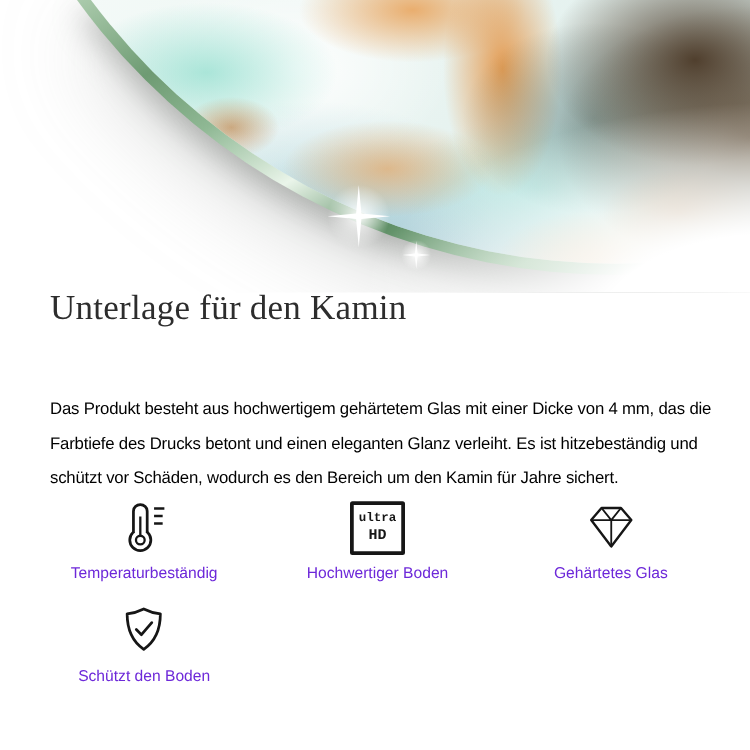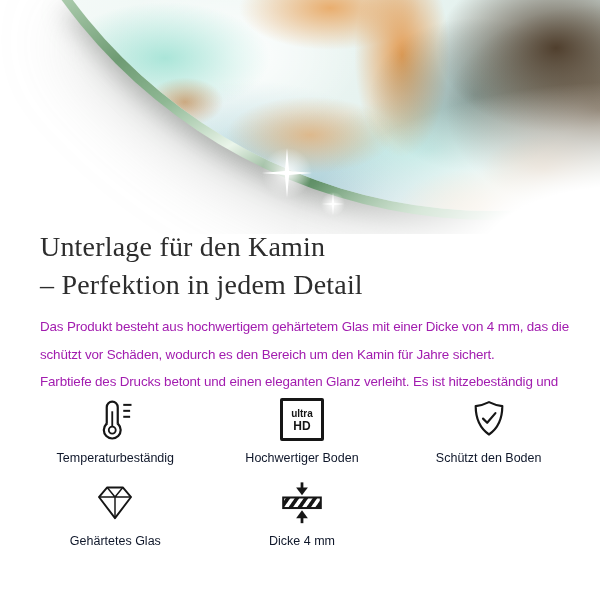--- a/index.html
+++ b/index.html
@@ -50,32 +50,32 @@
 
   
   .heading {
     position:absolute; left:40px; top:228px;
     font-family:"Liberation Serif", serif; font-weight:400;
     font-size:28px; line-height:38px; color:#2d2d2d; letter-spacing:.2px;
     white-space:nowrap;
   }
   .description {
     position:absolute; left:40px; top:313px;
-    font-size:13.4px; line-height:27.5px; color:#a21caf; letter-spacing:-.15px;
+    font-size:13.4px; line-height:27.5px; color:#000000; letter-spacing:-.15px;
   }
   .description div { white-space:nowrap; }
 
   
   .features {
     position:absolute; left:22px; top:398px; width:560px;
     display:grid; grid-template-columns:repeat(3,1fr); row-gap:16px;
   }
   .feature { display:flex; flex-direction:column; align-items:center; }
-  .icon-box { height:48px; display:flex; align-items:flex-start; justify-content:center; }
-  .feat-label { margin-top:5px; font-size:12.5px; color:#0f172a; letter-spacing:0; }
+  .icon-box { height:48px; display:flex; align-items:center; justify-content:center;font-family:Liberation Mono, monospace; }
+  .feat-label { margin-top:5px; font-size:12.5px; color:#6d28d9; letter-spacing:0; }
   .feat-svg { display:block; }
 
   .uhd-box {
     width:44px; height:43px; border:3px solid #161616; border-radius:2px;
     display:flex; flex-direction:column; align-items:center; justify-content:center;
     color:#161616; background:#fff;
   }
   .uhd-top { font-size:10px; font-weight:700; line-height:1; margin-top:1px; }
   .uhd-bottom { font-size:12px; font-weight:700; line-height:1; margin-top:1px; }
 </style>
@@ -105,27 +105,26 @@
     <div class="sparkle s2">
       <svg width="26" height="26" viewBox="0 0 56 56">
         <circle cx="28" cy="28" r="26" fill="url(#glow1)"></circle>
         <path d="M28 4 L30.4 25.6 L52 28 L30.4 30.4 L28 52 L25.6 30.4 L4 28 L25.6 25.6 Z" fill="#ffffff" opacity=".9"></path>
       </svg>
     </div>
   </div>
 
   <h1 class="heading">
     <div>Unterlage für den Kamin</div>
-    <div>– Perfektion in jedem Detail</div>
   </h1>
 
   <div class="description">
     <div>Das Produkt besteht aus hochwertigem gehärtetem Glas mit einer Dicke von 4 mm, das die</div>
+    <div>Farbtiefe des Drucks betont und einen eleganten Glanz verleiht. Es ist hitzebeständig und</div>
     <div>schützt vor Schäden, wodurch es den Bereich um den Kamin für Jahre sichert.</div>
-    <div>Farbtiefe des Drucks betont und einen eleganten Glanz verleiht. Es ist hitzebeständig und</div>
   </div>
 
   <div class="features">
 
     <div class="feature">
       <div class="icon-box">
         <svg class="feat-svg" width="44" height="44" viewBox="0 0 48 48">
           <circle cx="21" cy="35" r="9.2" fill="none" stroke="#161616" stroke-width="2.4"></circle>
           <rect x="16.3" y="23" width="9.4" height="8.5" fill="#ffffff" stroke="none"></rect>
           <path d="M15 28 V10 A6 6 0 0 1 27 10 V28" fill="#ffffff" stroke="#161616" stroke-width="2.4"></path>
@@ -145,50 +144,33 @@
           <div class="uhd-top">ultra</div>
           <div class="uhd-bottom">HD</div>
         </div>
       </div>
       <div class="feat-label">Hochwertiger Boden</div>
     </div>
 
     <div class="feature">
       <div class="icon-box">
         <svg class="feat-svg" width="44" height="44" viewBox="0 0 48 48">
+          <path d="M15.5 7 H32.5 L41.5 17.5 L24 40.5 L6.5 17.5 Z" fill="none" stroke="#161616" stroke-width="2.1" stroke-linejoin="round"></path>
+          <path d="M6.5 17.5 H41.5 M15.5 7 L24 17.5 L32.5 7 M24 17.5 L24 40.5" fill="none" stroke="#161616" stroke-width="1.6" stroke-linejoin="round"></path>
+        </svg>
+      </div>
+      <div class="feat-label">Gehärtetes Glas</div>
+    </div>
+
+    <div class="feature">
+      <div class="icon-box">
+        <svg class="feat-svg" width="44" height="44" viewBox="0 0 48 48">
           <path d="M24 4.5 C29 7 33.5 8.3 38.5 8.8 C38.5 22 34 33 24 39.8 C14 33 9.5 22 9.5 8.8 C14.5 8.3 19 7 24 4.5 Z" fill="none" stroke="#161616" stroke-width="2.4" stroke-linejoin="round"></path>
           <path d="M17.5 22.5 L22 27 L31 16.5" fill="none" stroke="#161616" stroke-width="2.4" stroke-linecap="round" stroke-linejoin="round"></path>
         </svg>
       </div>
       <div class="feat-label">Schützt den Boden</div>
     </div>
 
-    <div class="feature">
-      <div class="icon-box">
-        <svg class="feat-svg" width="44" height="44" viewBox="0 0 48 48">
-          <path d="M15.5 7 H32.5 L41.5 17.5 L24 40.5 L6.5 17.5 Z" fill="none" stroke="#161616" stroke-width="2.1" stroke-linejoin="round"></path>
-          <path d="M6.5 17.5 H41.5 M15.5 7 L24 17.5 L32.5 7 M24 17.5 L24 40.5" fill="none" stroke="#161616" stroke-width="1.6" stroke-linejoin="round"></path>
-        </svg>
-      </div>
-      <div class="feat-label">Gehärtetes Glas</div>
-    </div>
 
-
-    <div class="feature">
-      <div class="icon-box">
-        <svg class="feat-svg" width="44" height="44" viewBox="0 0 48 48">
-          <defs>
-            <pattern id="hatchB" width="8" height="8" patternUnits="userSpaceOnUse" patternTransform="rotate(35)">
-              <rect width="4" height="8" fill="#161616"></rect>
-            </pattern>
-          </defs>
-          <path d="M24 1.5 V8" stroke="#161616" stroke-width="3"></path>
-          <path d="M17.6 7 H30.4 L24 15.5 Z" fill="#161616"></path>
-          <rect x="3.5" y="18" width="41" height="11.5" fill="url(#hatchB)" stroke="#161616" stroke-width="2.2"></rect>
-          <path d="M17.6 40.5 H30.4 L24 32 Z" fill="#161616"></path>
-          <path d="M24 46 V39.5" stroke="#161616" stroke-width="3"></path>
-        </svg>
-      </div>
-      <div class="feat-label">Dicke 4 mm</div>
-    </div>
 
   </div>
 </div>
 
 </body></html>

